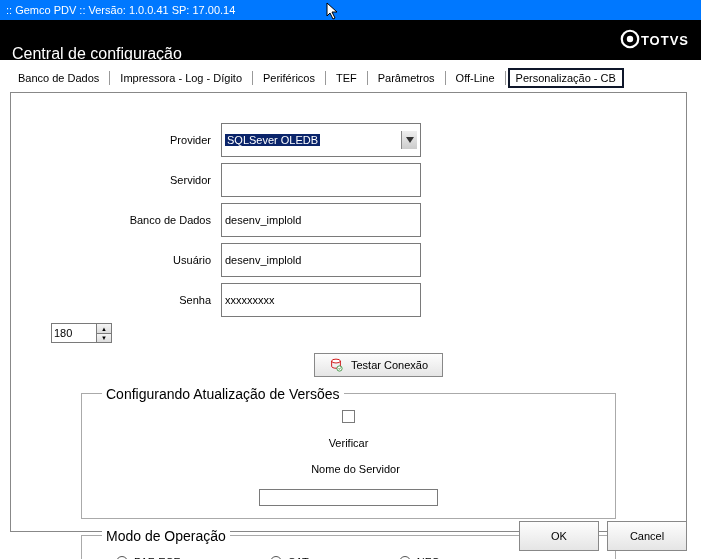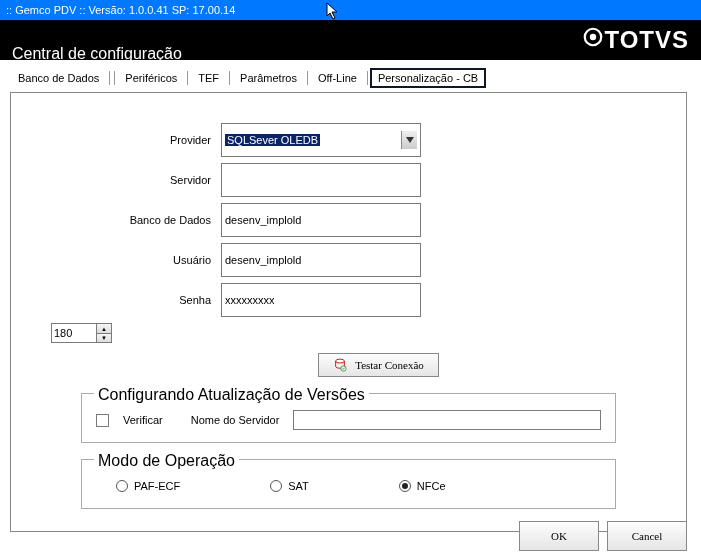--- a/index.html
+++ b/index.html
@@ -2,21 +2,21 @@
 <html><head>
 <meta charset="utf-8">
 <style>
   * { box-sizing: border-box; margin: 0; padding: 0; }
   body { font-family: Tahoma, Arial, sans-serif; font-size: 11px; background: #fff; width: 701px; height: 559px; overflow: hidden; position: relative; }
   
   .titlebar { background: #0078ff; color: #fff; height: 20px; line-height: 20px; padding: 0 6px; font-size: 11px; }
   
   .header { background: #000; color: #fff; height: 40px; display: flex; align-items: center; justify-content: space-between; padding: 0 12px; }
   .header-title { font-size: 16px; font-weight: normal; margin-top: 28px; }
-  .logo { display: flex; align-items: center; font-size: 24px; font-weight: bold; letter-spacing: 1px; }
+  .logo { display: flex; align-items: center; font-size: 13px; font-weight: bold; letter-spacing: 1px; }
   .logo svg { width: 22px; height: 22px; }
   
   .tabs { display: flex; padding: 8px 10px 0 10px; background: #fff; }
   .tab { padding: 4px 8px; font-size: 11px; cursor: pointer; white-space: nowrap; }
   .tab.active { position: relative; }
   .tab-sep { width: 1px; background: #999; margin: 3px 2px; }
   .tab.highlighted { border: 2px solid #0f172a; padding: 2px 6px; }
   
   .panel { border: 1px solid #888; margin: 4px 14px 6px 10px; height: 440px; position: relative; padding-top: 30px; }
   
@@ -28,26 +28,26 @@
   .select-value { background: #0a246a; color: #fff; padding: 0 2px; display: inline-block; }
   .select-arrow { width: 16px; height: 18px; background: linear-gradient(#eee, #ccc); border-left: 1px solid #888; display: flex; align-items: center; justify-content: center; }
   .select-arrow svg { width: 8px; height: 6px; }
   .spinner-wrap { display: flex; }
   .spinner-input { width: 46px; height: 20px; border: 1px solid #7a7a7a; font-size: 11px; padding: 0 2px; font-family: inherit; }
   .spinner-btns { display: flex; flex-direction: column; border: 1px solid #7a7a7a; border-left: none; }
   .spinner-btn { width: 14px; height: 9px; background: linear-gradient(#f5f5f5,#ddd); display:flex;align-items:center;justify-content:center; font-size:6px; line-height:1; cursor:pointer; }
   .spinner-btn + .spinner-btn { border-top: 1px solid #7a7a7a; }
   
   .test-btn-row { text-align: center; padding-left: 60px; margin-top: 10px; }
-  .button { border: 1px solid #888; background: linear-gradient(#fdfdfd,#e5e5e5); padding: 4px 14px; font-size: 11px; font-family: Liberation Serif, serif; cursor: pointer; display: inline-flex; align-items: center; gap: 8px; }
+  .button { border: 1px solid #888; background: linear-gradient(#fdfdfd,#e5e5e5); padding: 4px 14px; font-size: 11px; font-family: Liberation Sans, sans-serif; cursor: pointer; display: inline-flex; align-items: center; gap: 8px; }
   .button-icon { width: 14px; height: 14px; display:inline-flex; align-items:center; justify-content:center; }
   
   .groupbox { border: 1px solid #aaa; margin: 16px 70px 0 70px; padding: 16px 14px 12px 14px; position: relative; }
-  .groupbox-title { position: absolute; top: -8px; left: 12px; background: #fff; padding: 0 4px; font-size: 16px; }
-  .gb-row { display: flex; align-items: center; gap: 14px; }
+  .groupbox-title { position: absolute; top: -8px; left: 20px; background: #fff; padding: 0 4px; font-size: 14px; }
+  .gb-row { display: flex; align-items: center; gap: 14px; flex-direction: column; }
   .checkbox { width: 13px; height: 13px; border: 1px solid #7a7a7a; background: #fff; }
   .gb-input { flex: 1; height: 20px; border: 1px solid #7a7a7a; background:#fff; }
   
   .radio-row { display: flex; gap: 90px; padding: 4px 20px; }
   .radio-opt { display: flex; align-items: center; gap: 6px; font-size: 11px; }
   .radio { width: 12px; height: 12px; border: 1px solid #555; border-radius: 50%; background: #fff; display:flex; align-items:center; justify-content:center; }
   .radio.checked::after { content:""; width: 6px; height:6px; background:#222; border-radius:50%; }
   
   .bottom-buttons { position: absolute; right: 14px; bottom: 8px; display: flex; gap: 8px; }
   .button.std { min-width: 80px; justify-content: center; padding: 8px 10px; }
@@ -70,20 +70,21 @@
           <circle cx="12" cy="12" r="3.5" fill="#fff" stroke="none"></circle>
         </svg>
     </span>
     <span>TOTVS</span>
   </div>
 </div>
 
 <div class="tabs">
   <div class="tab active">Banco de Dados</div>
   <div class="tab-sep"></div>
+  <div class="tab">Impressora - Log - Dígito</div>
   <div class="tab-sep"></div>
   <div class="tab">Periféricos</div>
   <div class="tab-sep"></div>
   <div class="tab">TEF</div>
   <div class="tab-sep"></div>
   <div class="tab">Parâmetros</div>
   <div class="tab-sep"></div>
   <div class="tab">Off-Line</div>
   <div class="tab-sep"></div>
   <div class="tab highlighted">Personalização - CB</div>

